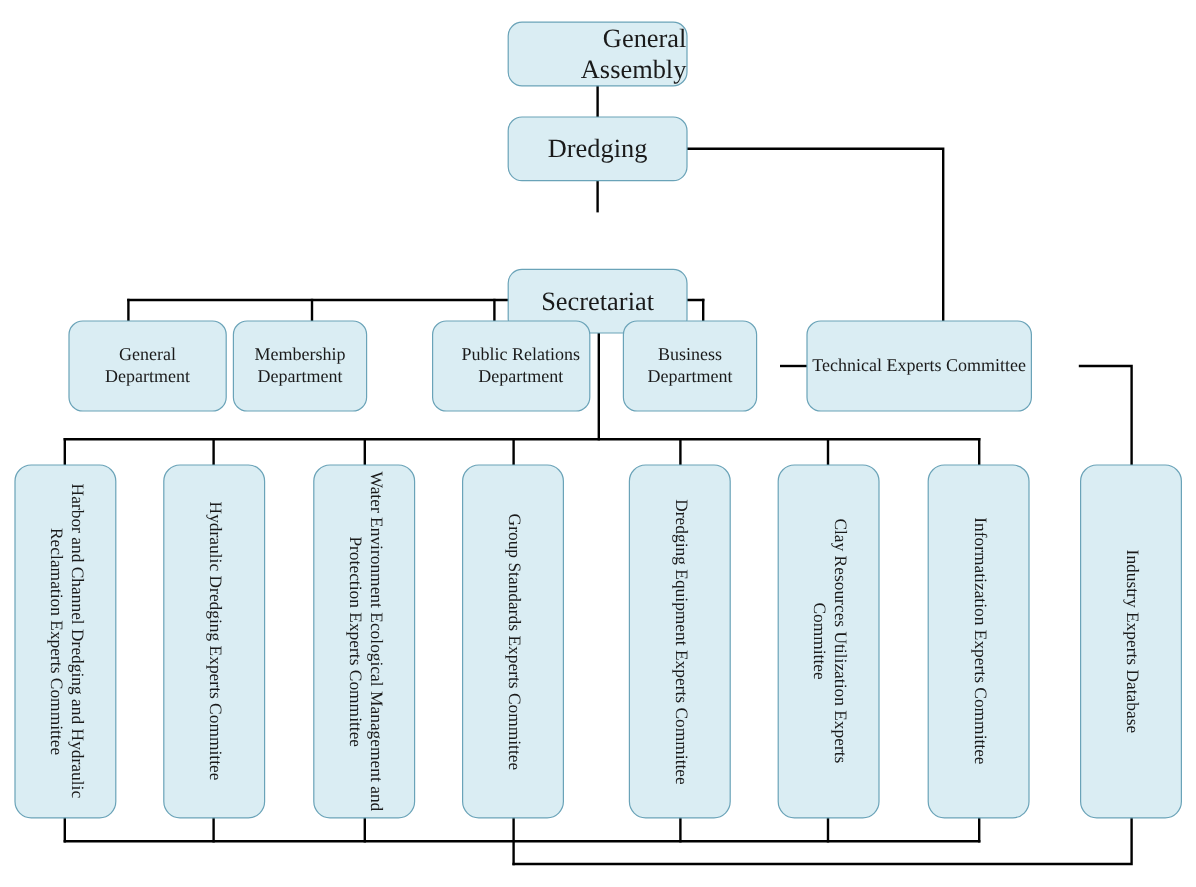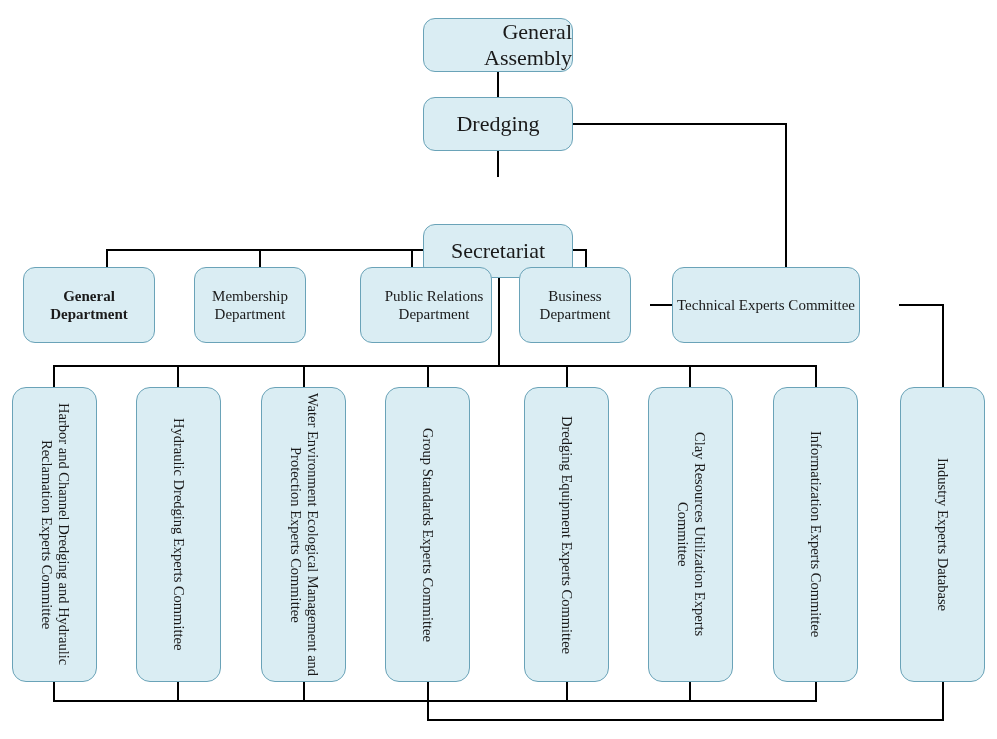--- a/index.html
+++ b/index.html
@@ -58,21 +58,21 @@
 <div class="node top" style="left:423px;top:18px;width:150px;height:54px;">
   <span class="lbl">General Assembly</span>
 </div>
 <div class="node top" style="left:423px;top:97px;width:150px;height:54px;">
   <span class="lbl">Dredging</span>
 </div>
 <div class="node top" style="left:423px;top:176px;width:150px;height:54px;margin-top:48px;">
   <span class="lbl">Secretariat</span>
 </div>
 
-<div class="node dept" style="left:23px;top:267px;width:132px;height:76px;font-weight:bold;">
+<div class="node dept" style="left:57px;top:267px;width:132px;height:76px;">
   <span class="lbl" style="width:90px;">General Department</span>
 </div>
 <div class="node dept" style="left:194px;top:267px;width:112px;height:76px;">
   <span class="lbl" style="width:90px;">Membership Department</span>
 </div>
 <div class="node dept" style="left:360px;top:267px;width:132px;height:76px;padding-left:16px;">
   <span class="lbl" style="width:120px;">Public Relations Department</span>
 </div>
 <div class="node dept" style="left:519px;top:267px;width:112px;height:76px;">
   <span class="lbl" style="width:90px;">Business Department</span>

